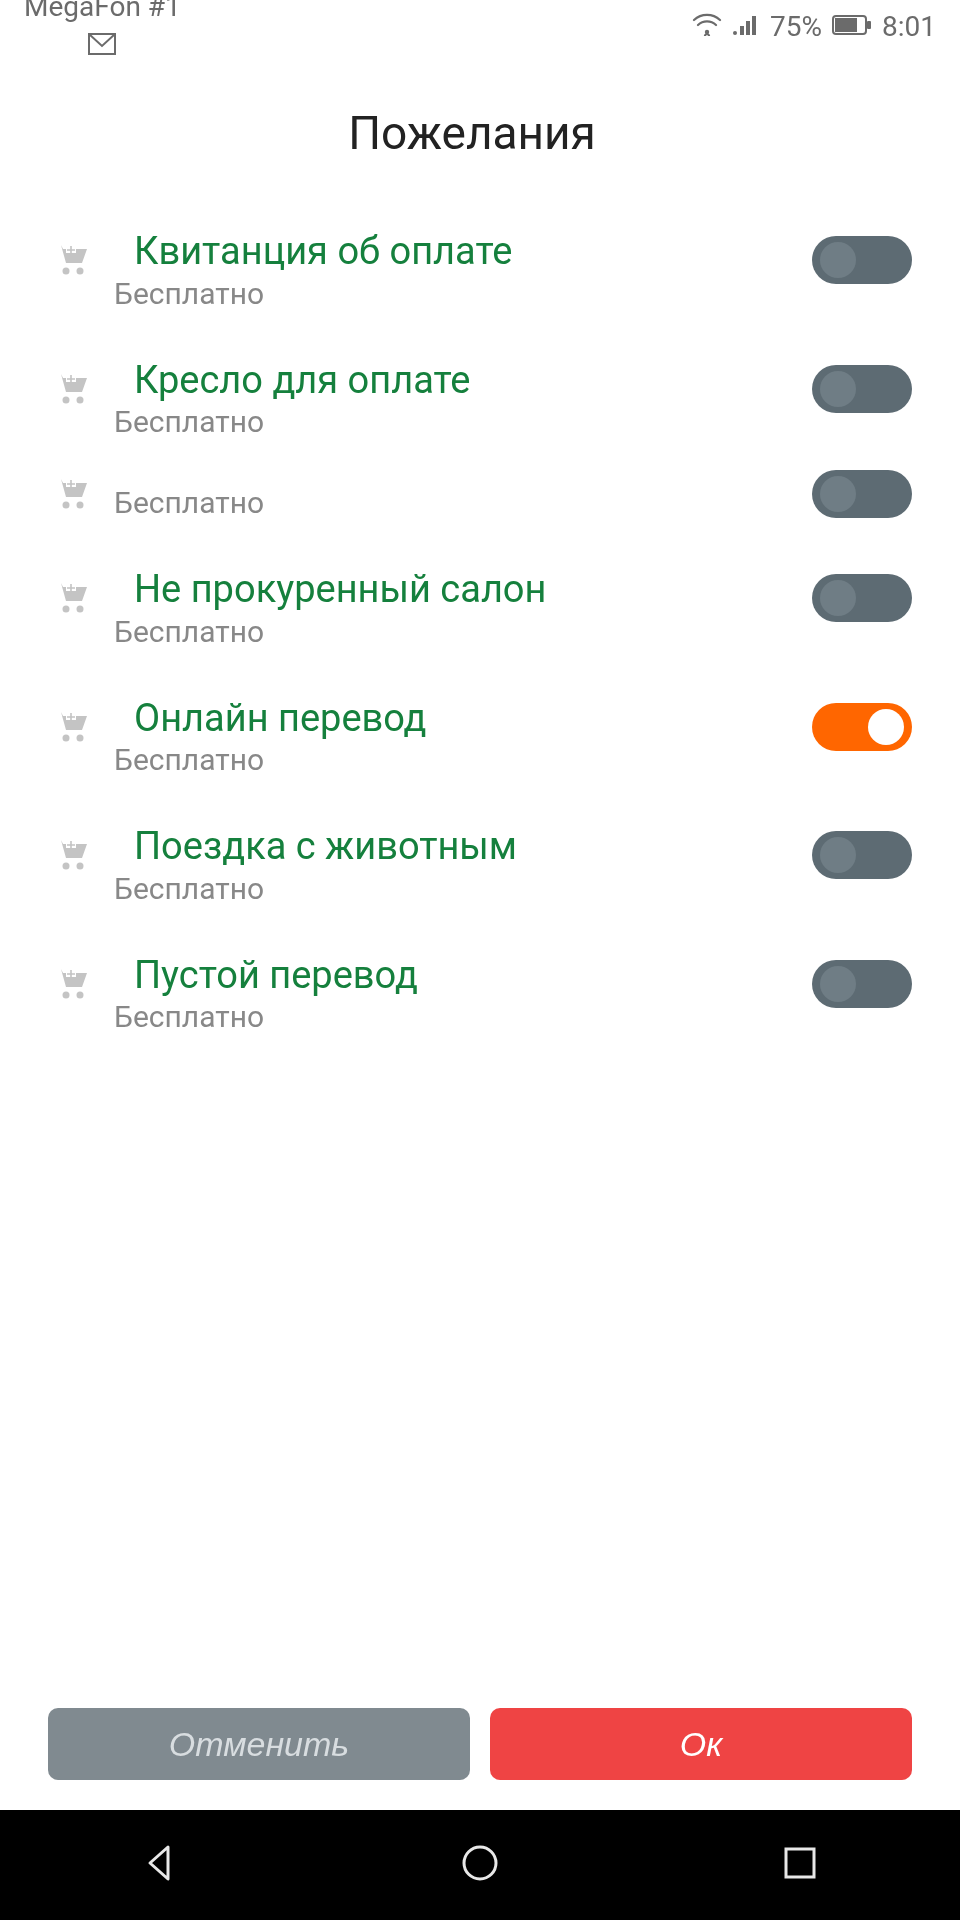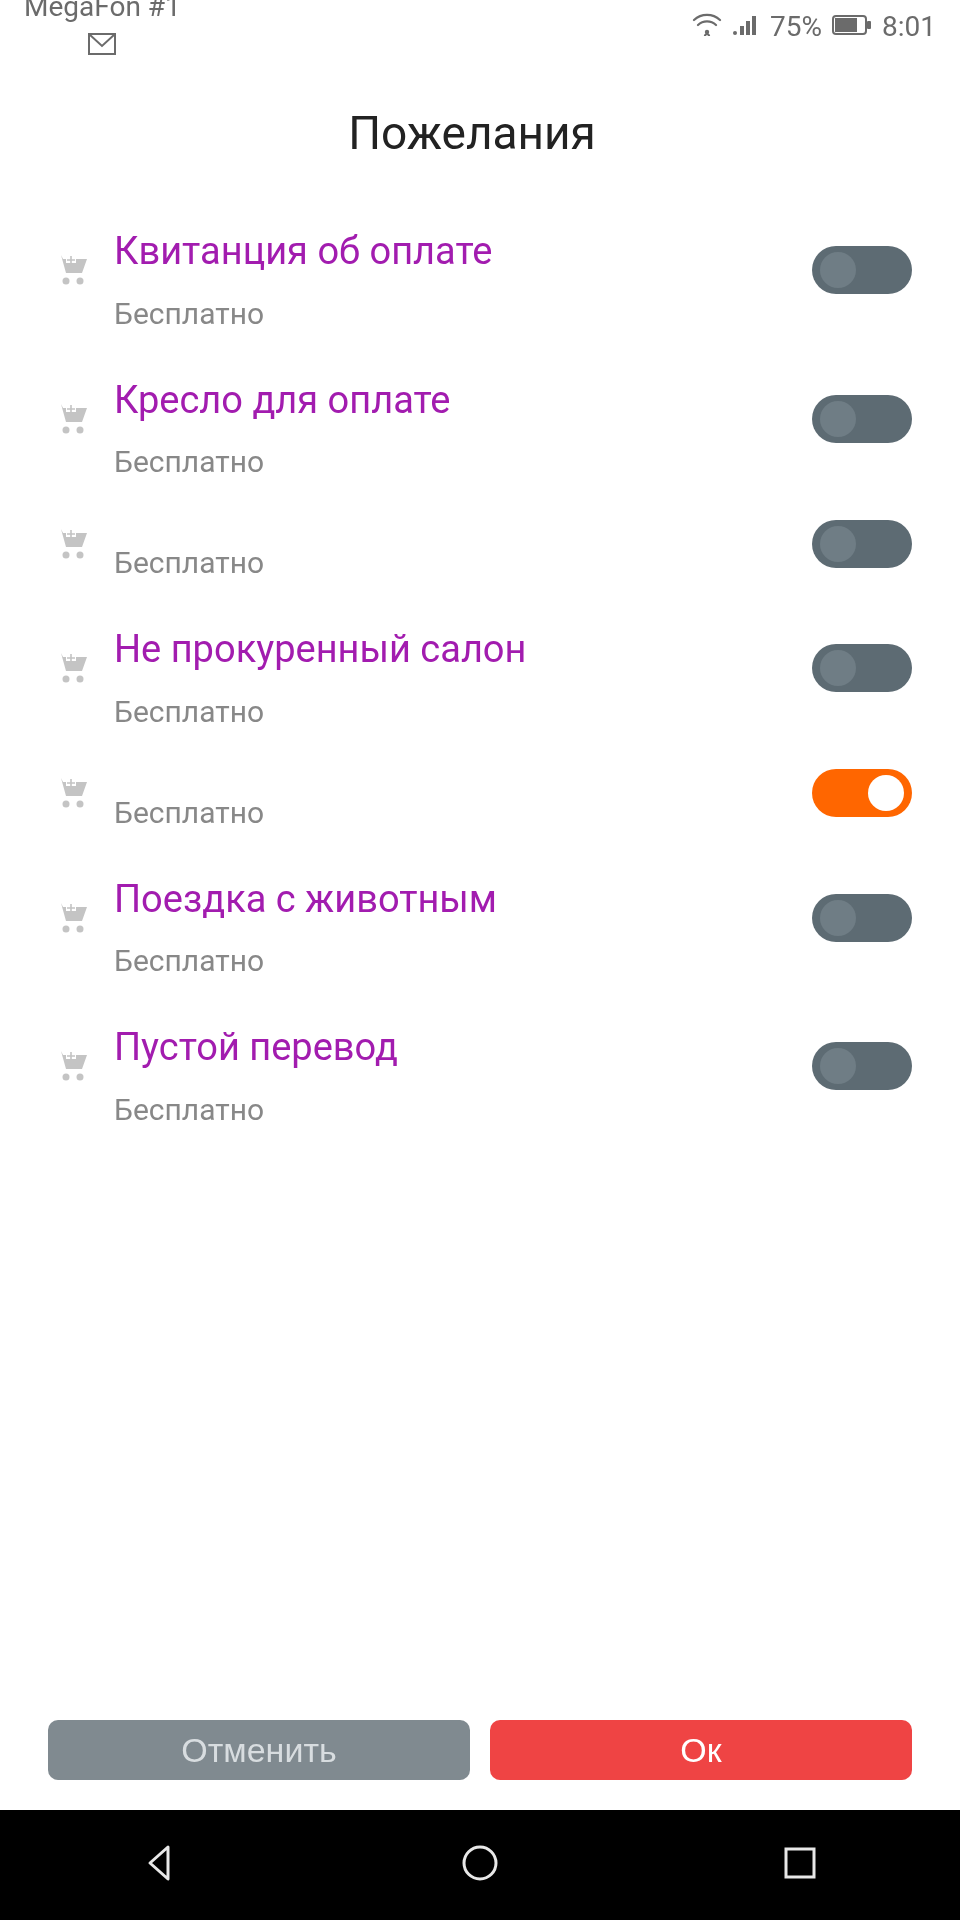--- a/index.html
+++ b/index.html
@@ -39,27 +39,28 @@
   .row-icon {
     width: 40px;
     height: 40px;
     flex: 0 0 40px;
     margin-right: 22px;
     margin-top: -20px;
   }
   .row-text { flex: 1; }
   .row-title {
     font-size: 38px;
-    color: #a21caf;
+    color: #15803d;
     line-height: 1.25;
+    margin-left: 20px;
   }
   .row-sub {
     font-size: 30px;
     color: #888;
-    margin-top: 20px;
+    margin-top: 0;
   }
   .toggle {
     width: 100px;
     height: 48px;
     border-radius: 24px;
     background: #5d6b73;
     position: relative;
     flex: 0 0 auto;
     margin-top: -18px;
   }
@@ -78,26 +79,27 @@
     right: 8px;
     background: #ffffff;
   }
   .footer {
     padding: 0 48px 30px 48px;
     display: flex;
     gap: 20px;
   }
   .btn {
     flex: 1;
-    height: 60px;
+    height: 72px;
     border: none;
     border-radius: 10px;
     font-size: 34px;
     font-weight: 500;
     color: #fff;
+    font-style: italic;
   }
   .btn-cancel { background: #808a90; color: #d8dde0; }
   .btn-ok { background: #ef4444; }
   .nav-bar {
     height: 110px;
     background: #000;
     display: flex;
     justify-content: space-around;
     align-items: center;
   }
@@ -212,20 +214,21 @@
     </div>
     <div class="row">
       <div class="row-icon"><svg viewBox="0 0 40 40">
           <path d="M4 6 h5 l2 4 h24 l-5 14 h-16 l-5 -18 z" fill="#c4c4c4"></path>
           <rect x="14" y="8" width="10" height="6" fill="#fff"></rect>
           <path d="M19 7 v8 M15 11 h8" stroke="#c4c4c4" stroke-width="1.6"></path>
           <circle cx="14" cy="32" r="3.5" fill="#c4c4c4"></circle>
           <circle cx="28" cy="32" r="3.5" fill="#c4c4c4"></circle>
         </svg></div>
       <div class="row-text">
+        <div class="row-title">Онлайн перевод</div>
         <div class="row-sub">Бесплатно</div>
       </div>
       <div class="toggle on">
         <div class="knob"></div>
       </div>
     </div>
     <div class="row">
       <div class="row-icon"><svg viewBox="0 0 40 40">
           <path d="M4 6 h5 l2 4 h24 l-5 14 h-16 l-5 -18 z" fill="#c4c4c4"></path>
           <rect x="14" y="8" width="10" height="6" fill="#fff"></rect>

